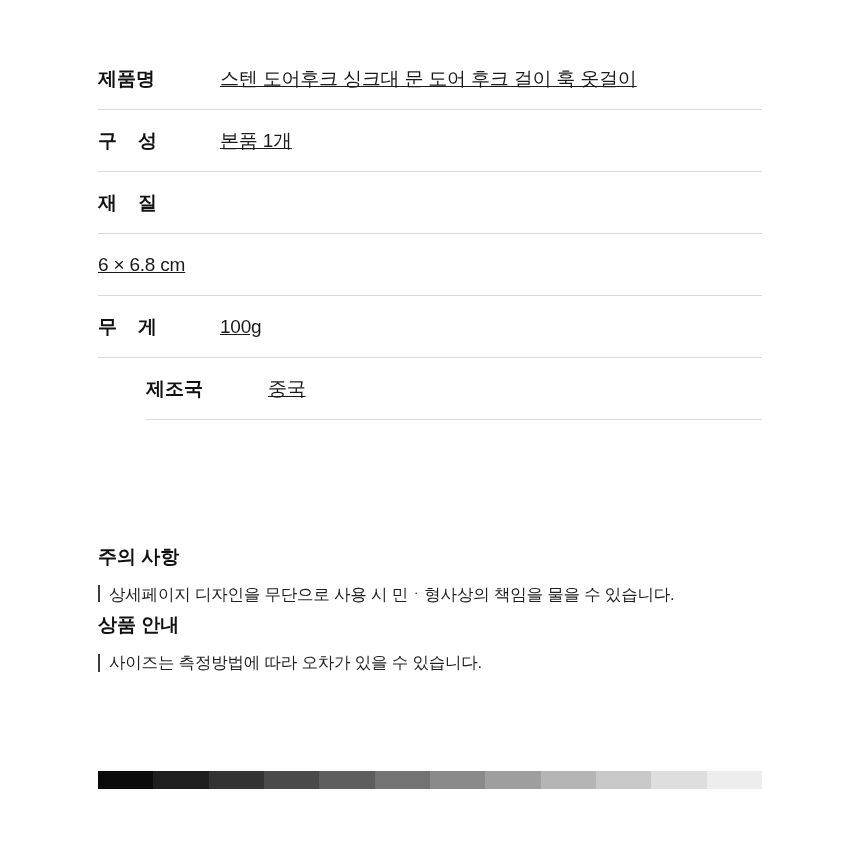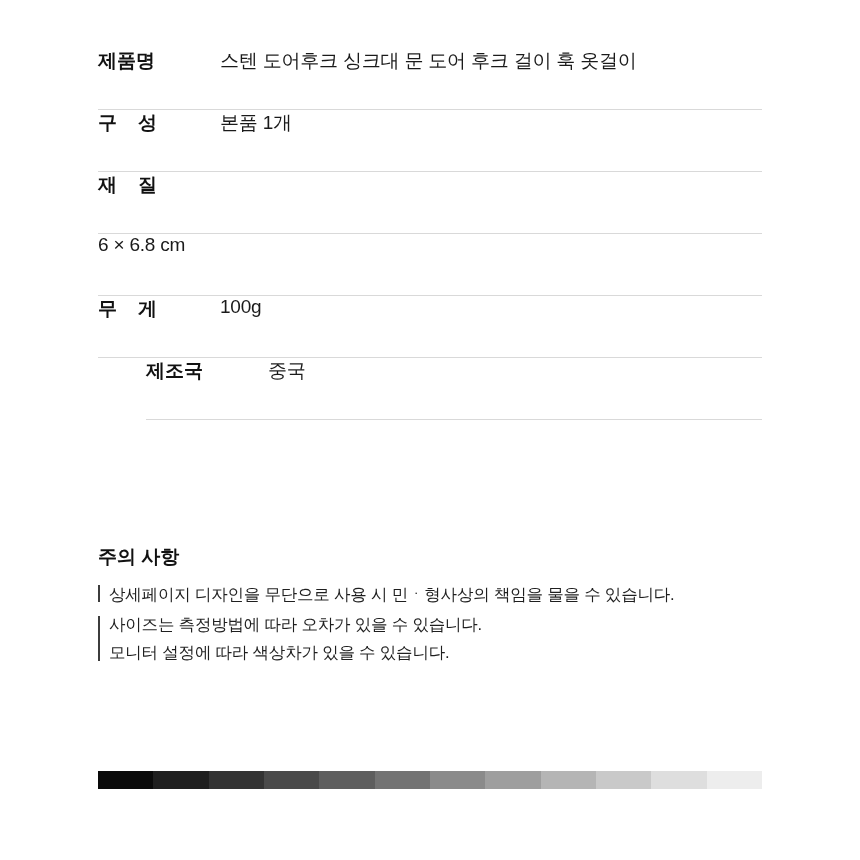--- a/index.html
+++ b/index.html
@@ -21,21 +21,21 @@
     box-sizing: border-box;
   }
   .spec-table {
     position: absolute;
     left: 98px;
     top: 48px;
     width: 664px;
   }
   .spec-row {
     display: flex;
-    align-items: flex-start;
+    align-items: center;
     height: 62px;
     border-bottom: 1px solid #d9d9d9;
     box-sizing: border-box;
   }
   .spec-row:last-child {
     border-bottom: 1px solid #d9d9d9;
     margin-left: 48px;
   }
   .spec-label {
     width: 122px;
@@ -44,20 +44,21 @@
     font-weight: bold;
     letter-spacing: 0px;
     color: #111111;
     white-space: pre;
   }
   .spec-value {
     font-size: 19px;
     font-weight: normal;
     color: #1a1a1a;
     letter-spacing: -0.2px;
+    text-decoration: underline;
   }
 
   .section {
     position: absolute;
     left: 90px;
     width: 700px;
   }
   .section-title {
     font-size: 19px;
     font-weight: bold;
@@ -155,23 +156,23 @@
 
   <div class="section notice-block">
     <div class="section-title">주의 사항</div>
     <div class="note-line">
       <span class="note-bar"></span>
       <span class="note-text">상세페이지 디자인을 무단으로 사용 시 민ㆍ형사상의 책임을 물을 수 있습니다.</span>
     </div>
   </div>
 
   <div class="section guide-block">
+    <div class="section-title">상품 안내</div>
     <div class="guide-lines">
       <span class="note-text">사이즈는 측정방법에 따라 오차가 있을 수 있습니다.</span>
-      <span class="note-text">모니터 설정에 따라 색상차가 있을 수 있습니다.</span>
     </div>
   </div>
 
   <div class="gray-scale">
     <span style="background: rgb(10, 10, 10);"></span>
     <span style="background: rgb(31, 31, 31);"></span>
     <span style="background: rgb(51, 51, 51);"></span>
     <span style="background: rgb(74, 74, 74);"></span>
     <span style="background: rgb(94, 94, 94);"></span>
     <span style="background: rgb(115, 115, 115);"></span>

